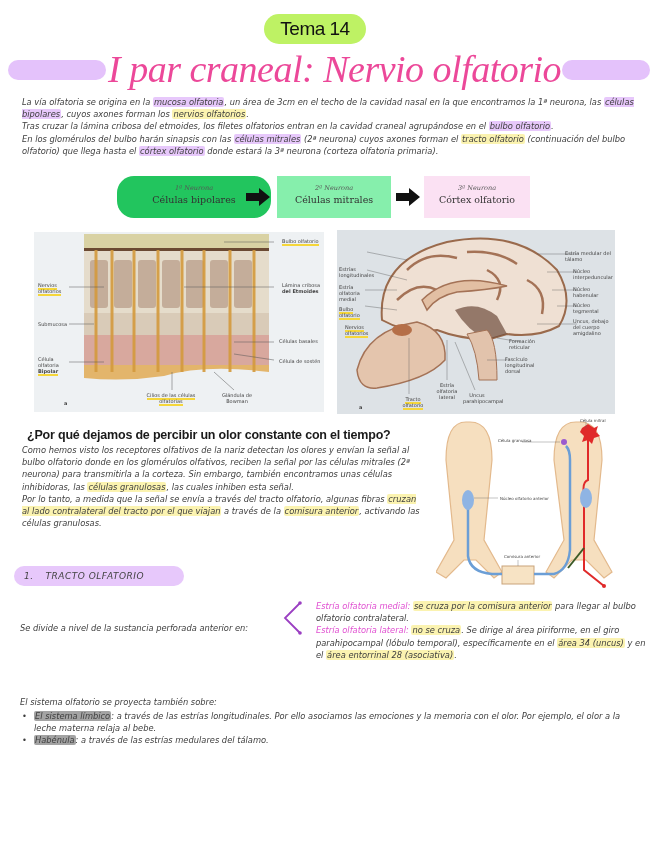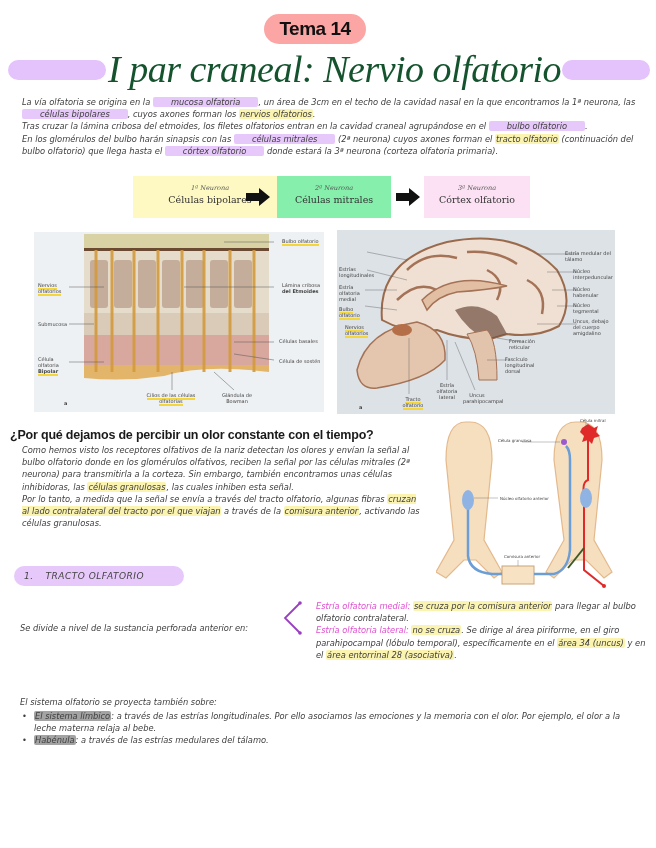--- a/index.html
+++ b/index.html
@@ -1,58 +1,58 @@
 <!DOCTYPE html>
 <html><head>
 <meta charset="utf-8">
 <style>
   * { box-sizing: border-box; margin: 0; padding: 0; }
   html, body { width: 656px; height: 848px; background: #ffffff; overflow: hidden; }
   body { position: relative; font-family: "DejaVu Sans", sans-serif; color: #3a3a3a; }
 
   .tema-pill {
     position: absolute; left: 264px; top: 14px; width: 102px; height: 30px;
-    background: #fca5a5; border-radius: 15px;
-    font-family: "Liberation Sans", sans-serif; font-weight: bold; font-size: 19px;
+    background: #bef264; border-radius: 15px;
+    font-family: "Liberation Sans", sans-serif; font-weight: normal; font-size: 19px;
     color: #111; text-align: center; line-height: 30px; letter-spacing: -0.5px;
   }
   .title-bar { position: absolute; top: 60px; height: 20px; background: #e4c2fb; border-radius: 10px; }
   .title-bar.left { left: 8px; width: 98px; }
   .title-bar.right { left: 562px; width: 88px; }
   .main-title {
     position: absolute; left: 108px; top: 44px; width: 452px; text-align: center;
     font-family: "Liberation Serif", serif; font-style: italic; font-size: 38px;
-    color: #14532d; line-height: 50px; letter-spacing: -0.5px; white-space: nowrap;
+    color: #ec4899; line-height: 50px; letter-spacing: -0.5px; white-space: nowrap;
   }
 
   .para { position: absolute; font-size: 8.3px; line-height: 12.2px; color: #3d3d3d; font-style: italic; font-family: "DejaVu Sans", sans-serif; }
-  .hl-p { background: #e7c8fb; padding: 0 18px; border-radius: 2px; margin-top: 37px; }
+  .hl-p { background: #e7c8fb; padding: 0 1px; border-radius: 2px; margin-top: 37px; }
   .hl-y { background: #fbf3b0; padding: 0 1px; border-radius: 2px; }
   .hl-m { background: #a3a3a3; padding: 0 1px; border-radius: 2px; }
   .pink-text { color: #e04fd1; }
 
   .intro { left: 22px; top: 96px; width: 616px; }
 
   .flow { position: absolute; top: 176px; height: 42px; text-align: center; font-family: "DejaVu Serif", serif; }
   .flow .lbl { font-size: 6.5px; color: #555; padding-top: 8px; font-style: italic; }
   .flow .val { font-size: 9.5px; color: #333; padding-top: 2px; }
-  .flow.n1 { left: 133px; width: 154px; background: #fef9c3; }
+  .flow.n1 { left: 117px; width: 154px; background: #22c55e; border-radius: 17px; }
   .flow.n2 { left: 277px; width: 114px; background: #86efac; }
   .flow.n3 { left: 424px; width: 106px; background: #fbe1f3; }
   .arrow { position: absolute; top: 188px; width: 24px; height: 18px; }
   .arrow.a1 { left: 246px; }
   .arrow.a2 { left: 396px; }
 
   .img-panel { position: absolute; background: #e8ecef; overflow: hidden; }
   .img1 { left: 34px; top: 232px; width: 290px; height: 180px; background: #eef1f3; }
   .img2 { left: 337px; top: 230px; width: 278px; height: 184px; background: #dde2e6; }
   .lab { position: absolute; font-size: 5px; color: #444; line-height: 6px; }
   .lab-ul { border-bottom: 2px solid #f5d63a; }
 
-  .q-title { position: absolute; left: 10px; top: 428px; font-family: "Liberation Sans", sans-serif; font-weight: bold; font-size: 12.5px; color: #1a1a1a; letter-spacing: -0.2px; }
+  .q-title { position: absolute; left: 27px; top: 428px; font-family: "Liberation Sans", sans-serif; font-weight: bold; font-size: 12.5px; color: #1a1a1a; letter-spacing: -0.2px; }
   .q-body { left: 22px; top: 444px; width: 400px; }
 
   .diagram { position: absolute; left: 436px; top: 420px; width: 198px; height: 168px; }
 
   .sec-pill { position: absolute; left: 14px; top: 566px; width: 170px; height: 20px; background: #e7c8fb; border-radius: 10px; font-size: 9px; line-height: 20px; padding-left: 10px; font-style: italic; color: #444; letter-spacing: 0.5px; }
   .sec-pill .num { margin-right: 12px; }
 
   .divide-label { left: 20px; top: 622px; width: 270px; }
   .brace { position: absolute; left: 282px; top: 600px; width: 20px; height: 36px; }
   .branch { left: 316px; top: 600px; width: 336px; }

